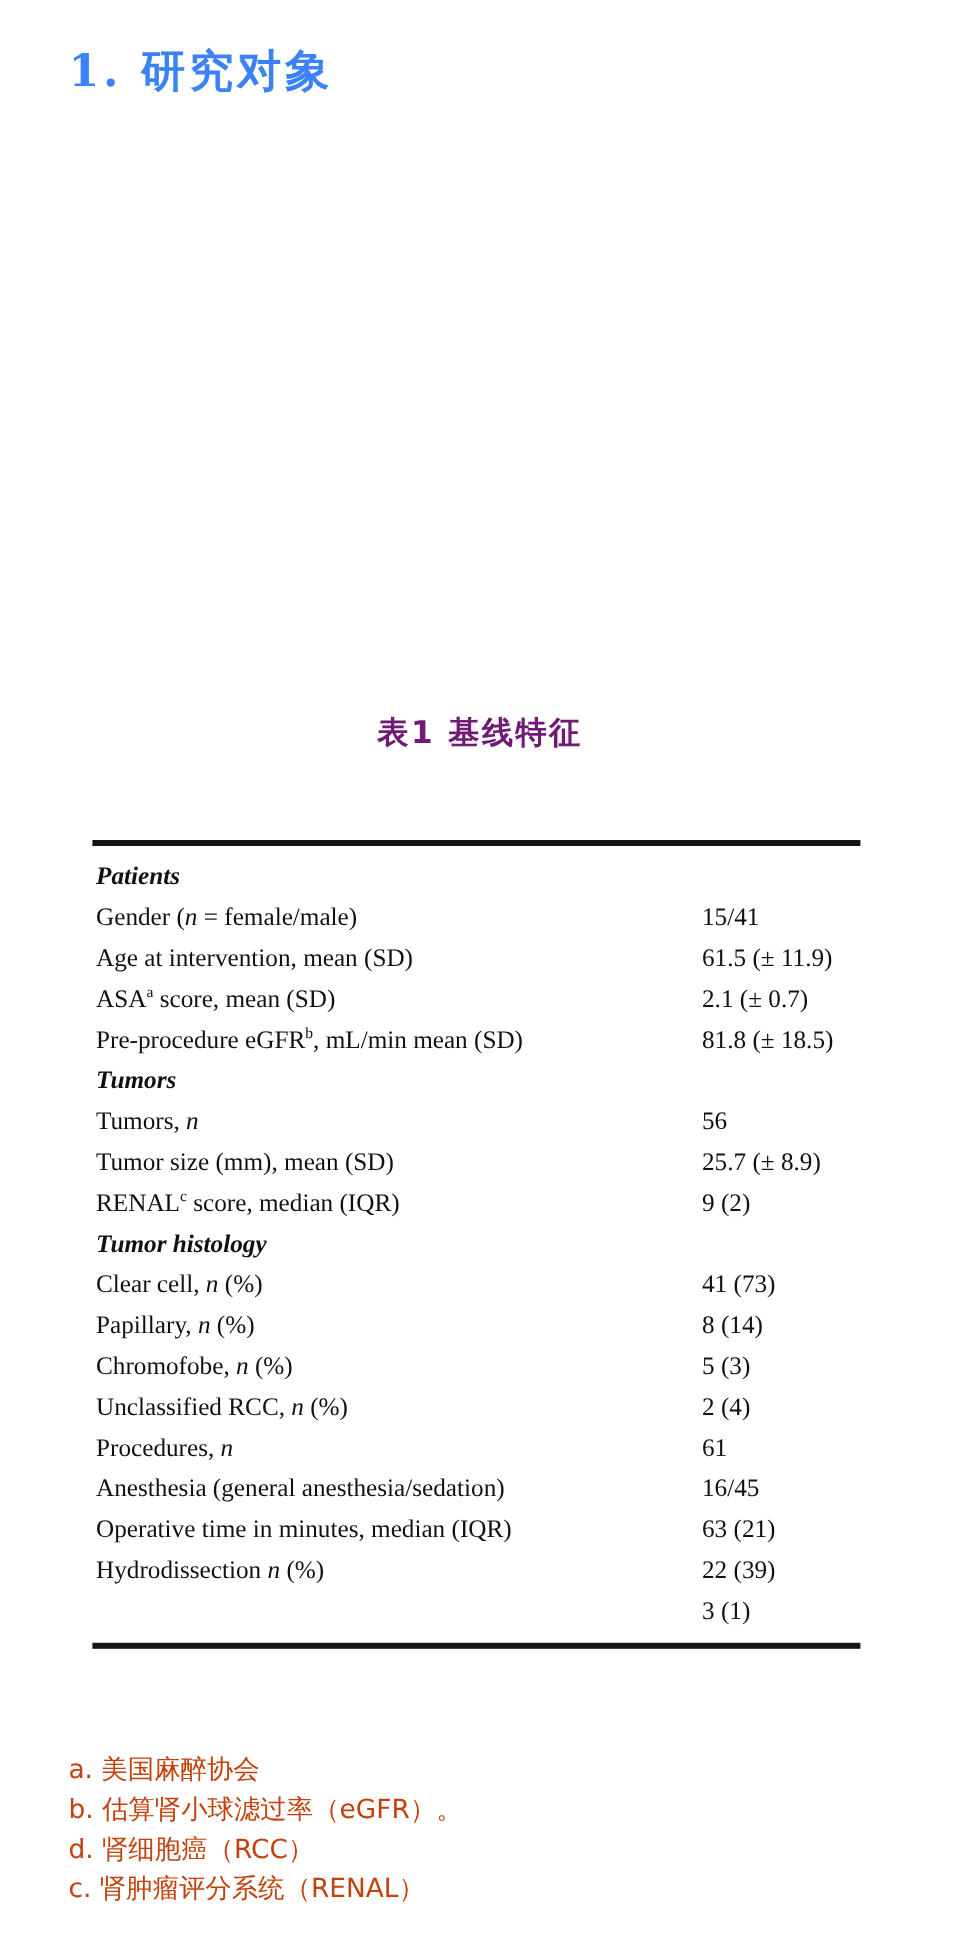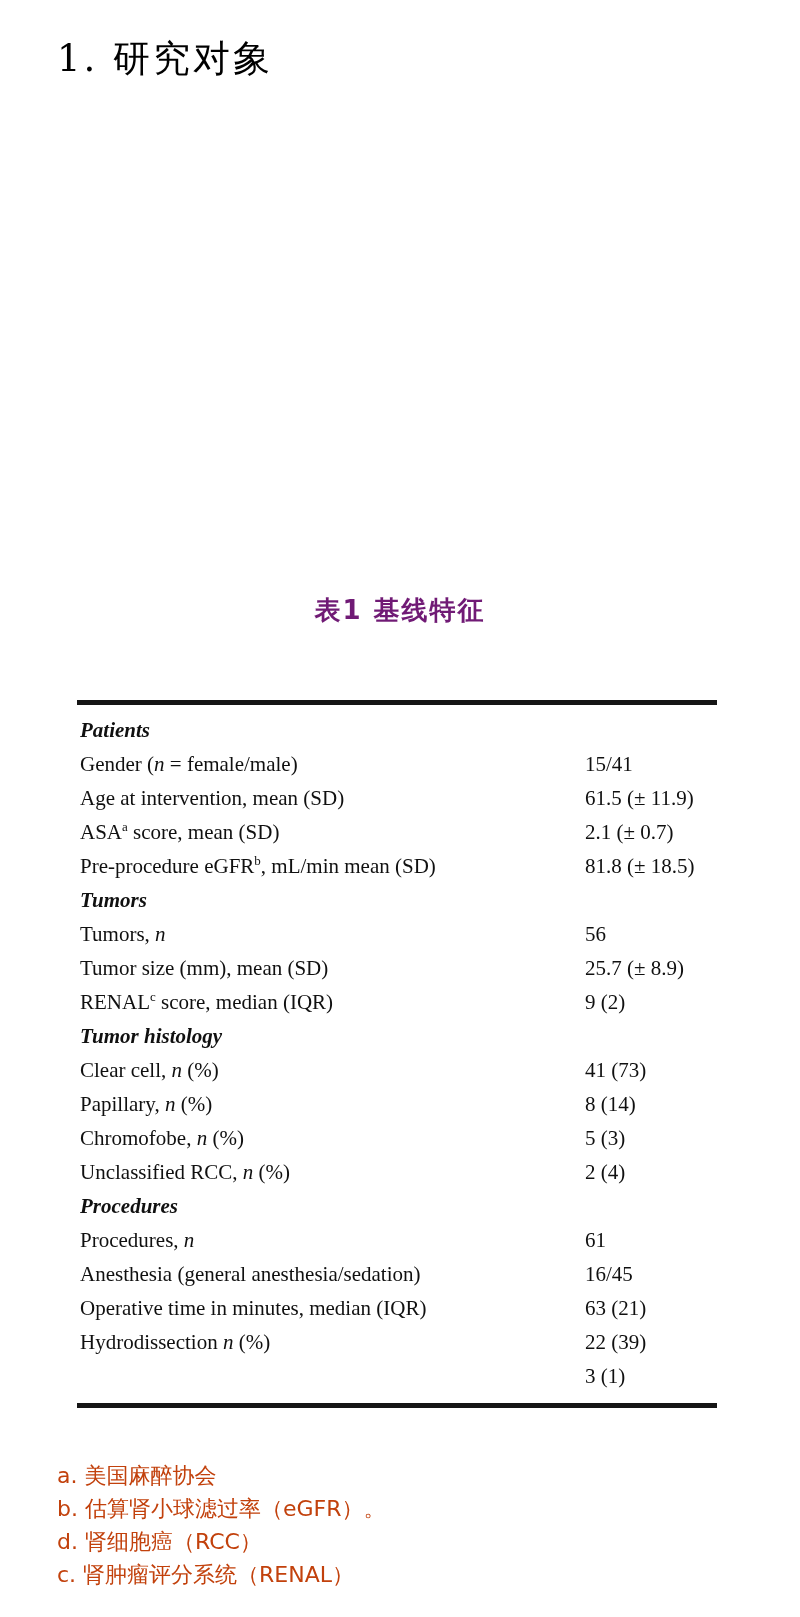--- a/index.html
+++ b/index.html
@@ -16,25 +16,25 @@
     font-family: "DejaVu Sans", sans-serif;
   }
 
   
   .heading {
     position: absolute;
     left: 57px;
     top: 34px;
     margin: 0;
     font-family: "DejaVu Serif", serif;
-    font-weight: normal;
+    font-weight: bold;
     font-size: 37px;
     line-height: 50px;
     letter-spacing: 3px;
-    color: #000000;
+    color: #3b82f6;
   }
 
   
   .para {
     position: absolute;
     left: 57px;
     top: 139px;
     width: 688px;
     color: #242424;
     font-size: 30px;
@@ -172,23 +172,20 @@
         <span class="tvalue">8 (14)</span>
       </div>
       <div class="trow">
         <span class="tlabel">Chromofobe, <i>n</i> (%)</span>
         <span class="tvalue">5 (3)</span>
       </div>
       <div class="trow">
         <span class="tlabel">Unclassified RCC, <i>n</i> (%)</span>
         <span class="tvalue">2 (4)</span>
       </div>
-      <div class="trow section">
-        <span class="tlabel">Procedures</span>
-      </div>
       <div class="trow">
         <span class="tlabel">Procedures, <i>n</i></span>
         <span class="tvalue">61</span>
       </div>
       <div class="trow">
         <span class="tlabel">Anesthesia (general anesthesia/sedation)</span>
         <span class="tvalue">16/45</span>
       </div>
       <div class="trow">
         <span class="tlabel">Operative time in minutes, median (IQR)</span>

